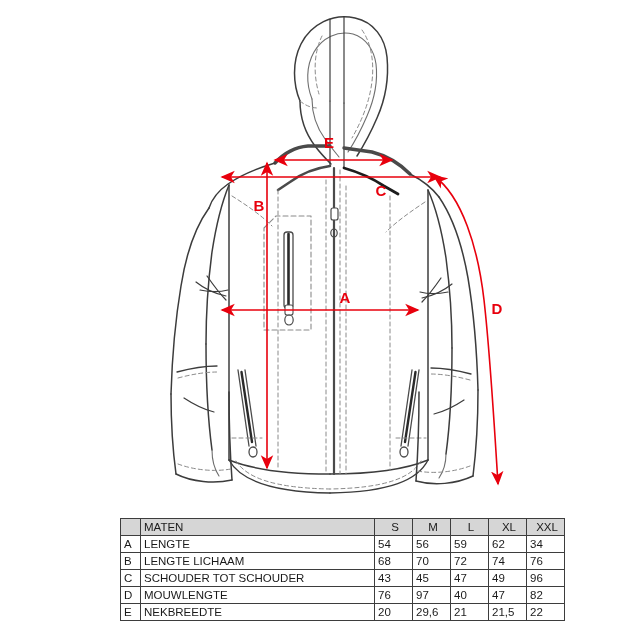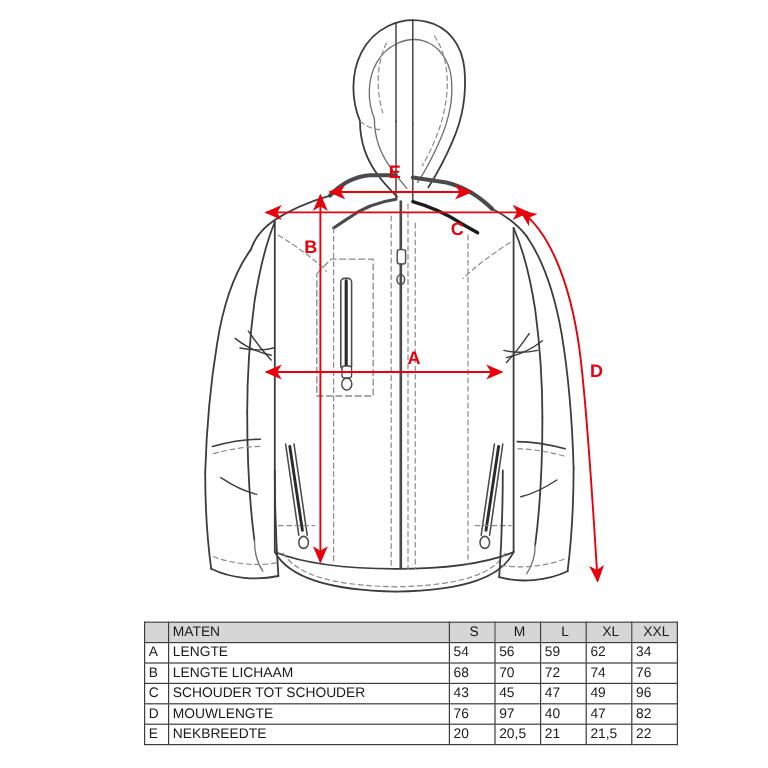--- a/index.html
+++ b/index.html
@@ -270,20 +270,20 @@
         <td class="sizecol">76</td>
         <td class="sizecol">97</td>
         <td class="sizecol">40</td>
         <td class="sizecol">47</td>
         <td class="sizecol">82</td>
       </tr>
       <tr>
         <td class="letter">E</td>
         <td class="labelcell">NEKBREEDTE</td>
         <td class="sizecol">20</td>
-        <td class="sizecol">20,5</td>
+        <td class="sizecol">29,6</td>
         <td class="sizecol">21</td>
         <td class="sizecol">21,5</td>
         <td class="sizecol">22</td>
       </tr>
     </tbody>
   </table>
 </div>
 
 </body></html>

